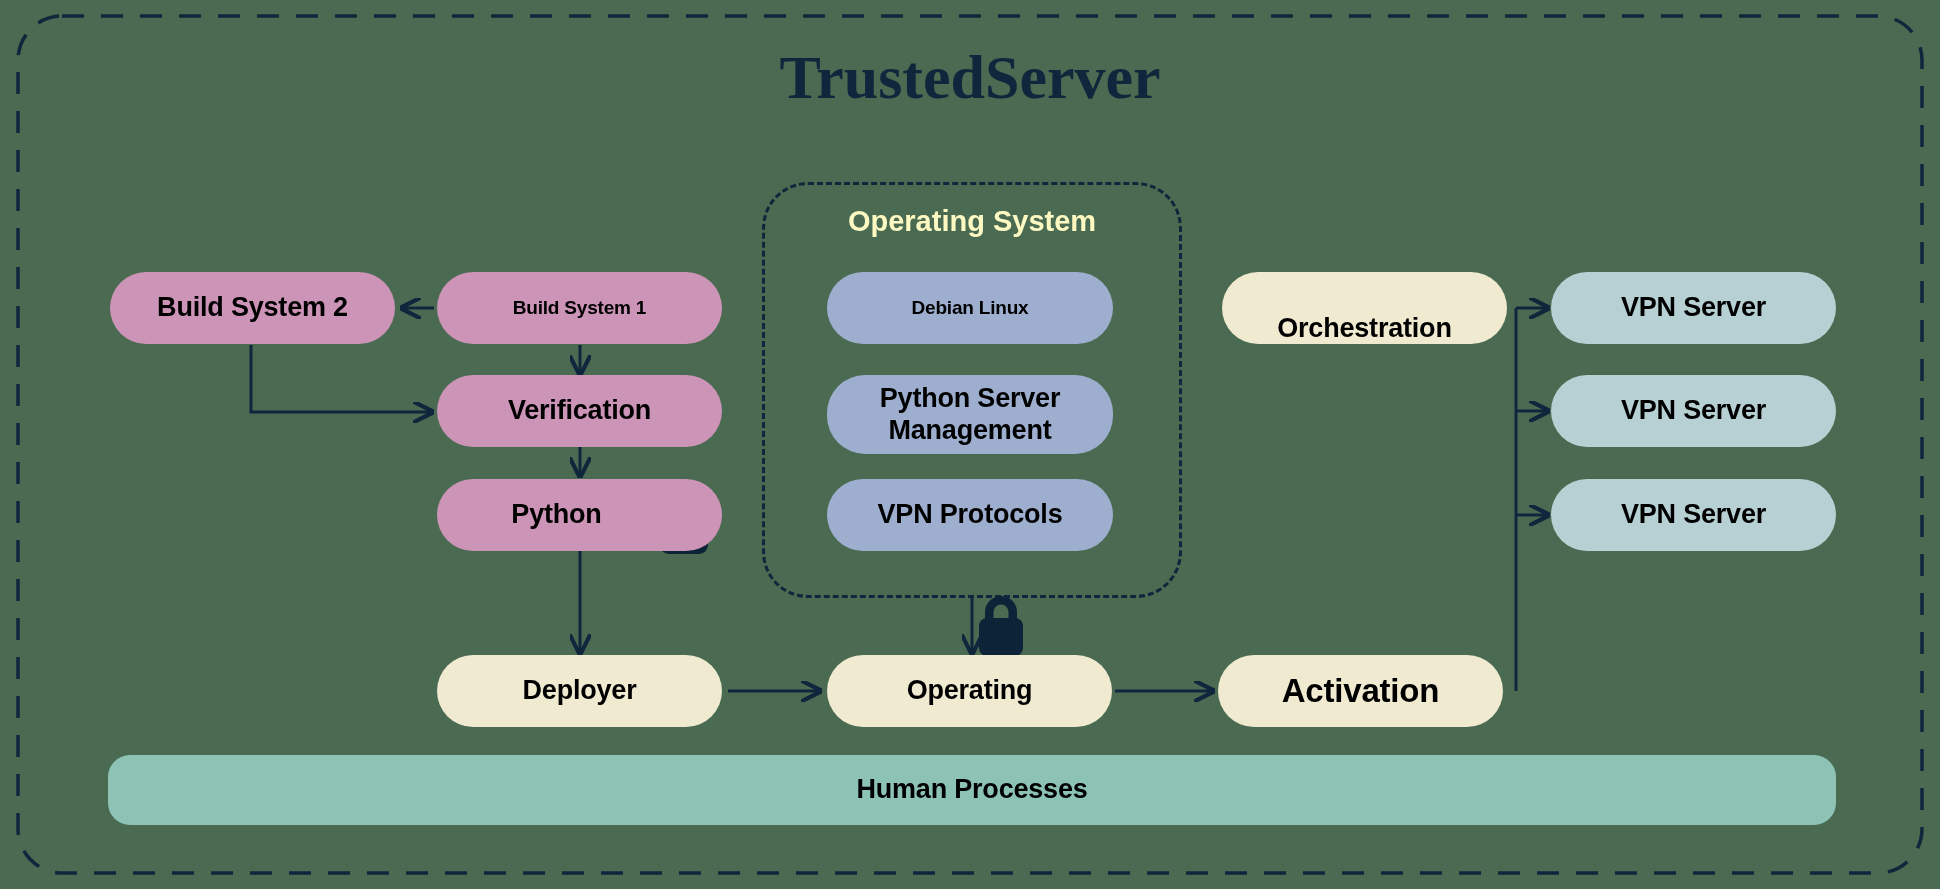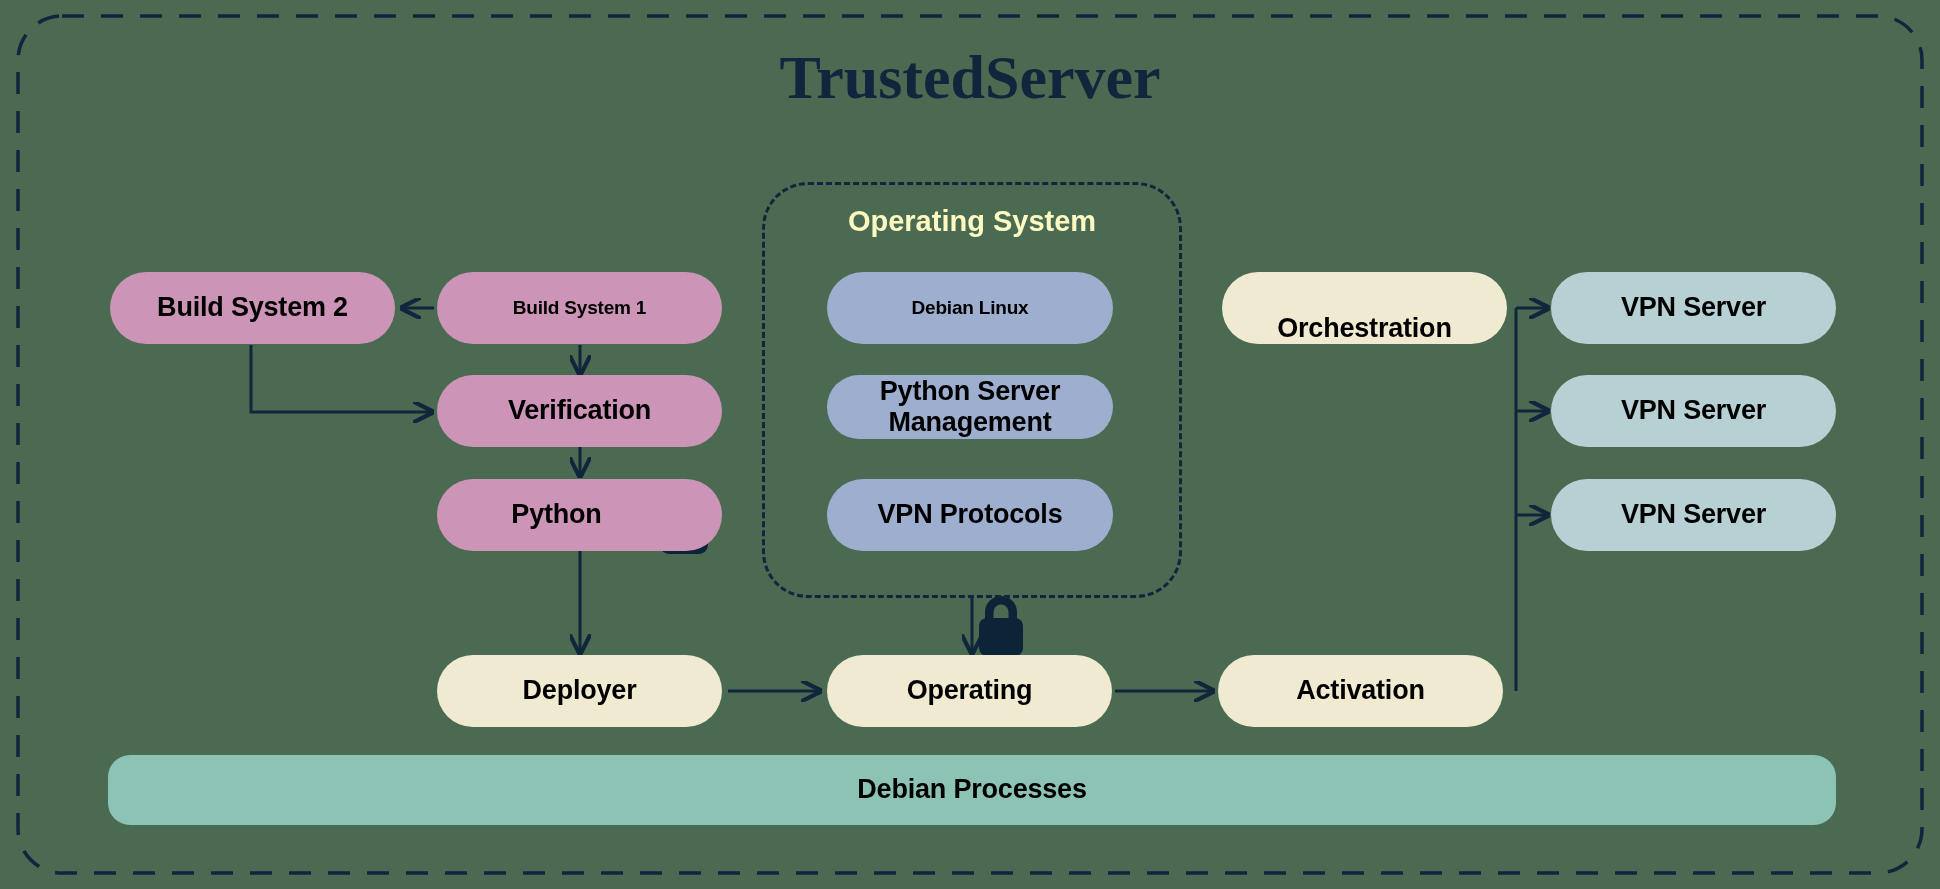--- a/index.html
+++ b/index.html
@@ -130,21 +130,21 @@
 
   <div class="title">TrustedServer</div>
 
   <div class="os-group"></div>
   <div class="group-title" style="left:762px; top:205px; width:420px;">Operating System</div>
 
   <div class="node c-blue" style="left:827px; top:272px; width:286px; height:72px; font-size:19px;">
     <span class="node-label">Debian Linux</span>
   </div>
 
-  <div class="node c-blue" style="left:827px; top:375px; width:286px; height:64px; font-size:27px; border-radius:38px;">
+  <div class="node c-blue" style="left:827px; top:375px; width:286px; height:79px; font-size:27px; border-radius:38px;">
     <span class="node-label">Python Server Management</span>
   </div>
 
   <div class="node c-blue" style="left:827px; top:479px; width:286px; height:72px; font-size:27px;">
     <span class="node-label">VPN Protocols</span>
   </div>
 
   <div class="node c-pink" style="left:110px; top:272px; width:285px; height:72px; font-size:27px;">
     <span class="node-label">Build System 2</span>
   </div>
@@ -162,37 +162,37 @@
   </div>
 
   <div class="node c-cream" style="left:437px; top:655px; width:285px; height:72px; font-size:27px;">
     <span class="node-label">Deployer</span>
   </div>
 
   <div class="node c-cream" style="left:827px; top:655px; width:285px; height:72px; font-size:27px;">
     <span class="node-label">Operating</span>
   </div>
 
-  <div class="node c-cream" style="left:1218px; top:655px; width:285px; height:72px; font-size:27px;">
+  <div class="node c-cream" style="left:1218px; top:655px; width:285px; height:72px; font-size:33px;">
     <span class="node-label">Activation</span>
   </div>
 
   <div class="node c-cream" style="left:1222px; top:272px; width:285px; height:72px; font-size:27px;align-items:flex-end;">
     <span class="node-label">Orchestration</span>
   </div>
 
   <div class="node c-vpn" style="left:1551px; top:272px; width:285px; height:72px; font-size:27px;">
     <span class="node-label">VPN Server</span>
   </div>
 
   <div class="node c-vpn" style="left:1551px; top:375px; width:285px; height:72px; font-size:27px;">
     <span class="node-label">VPN Server</span>
   </div>
 
   <div class="node c-vpn" style="left:1551px; top:479px; width:285px; height:72px; font-size:27px;">
     <span class="node-label">VPN Server</span>
   </div>
 
   <div class="node c-teal" style="left:108px; top:755px; width:1728px; height:70px; font-size:27px; border-radius:22px;">
-    <span class="node-label">Debian Processes</span>
+    <span class="node-label">Human Processes</span>
   </div>
 
 </div>
 
 </body></html>

